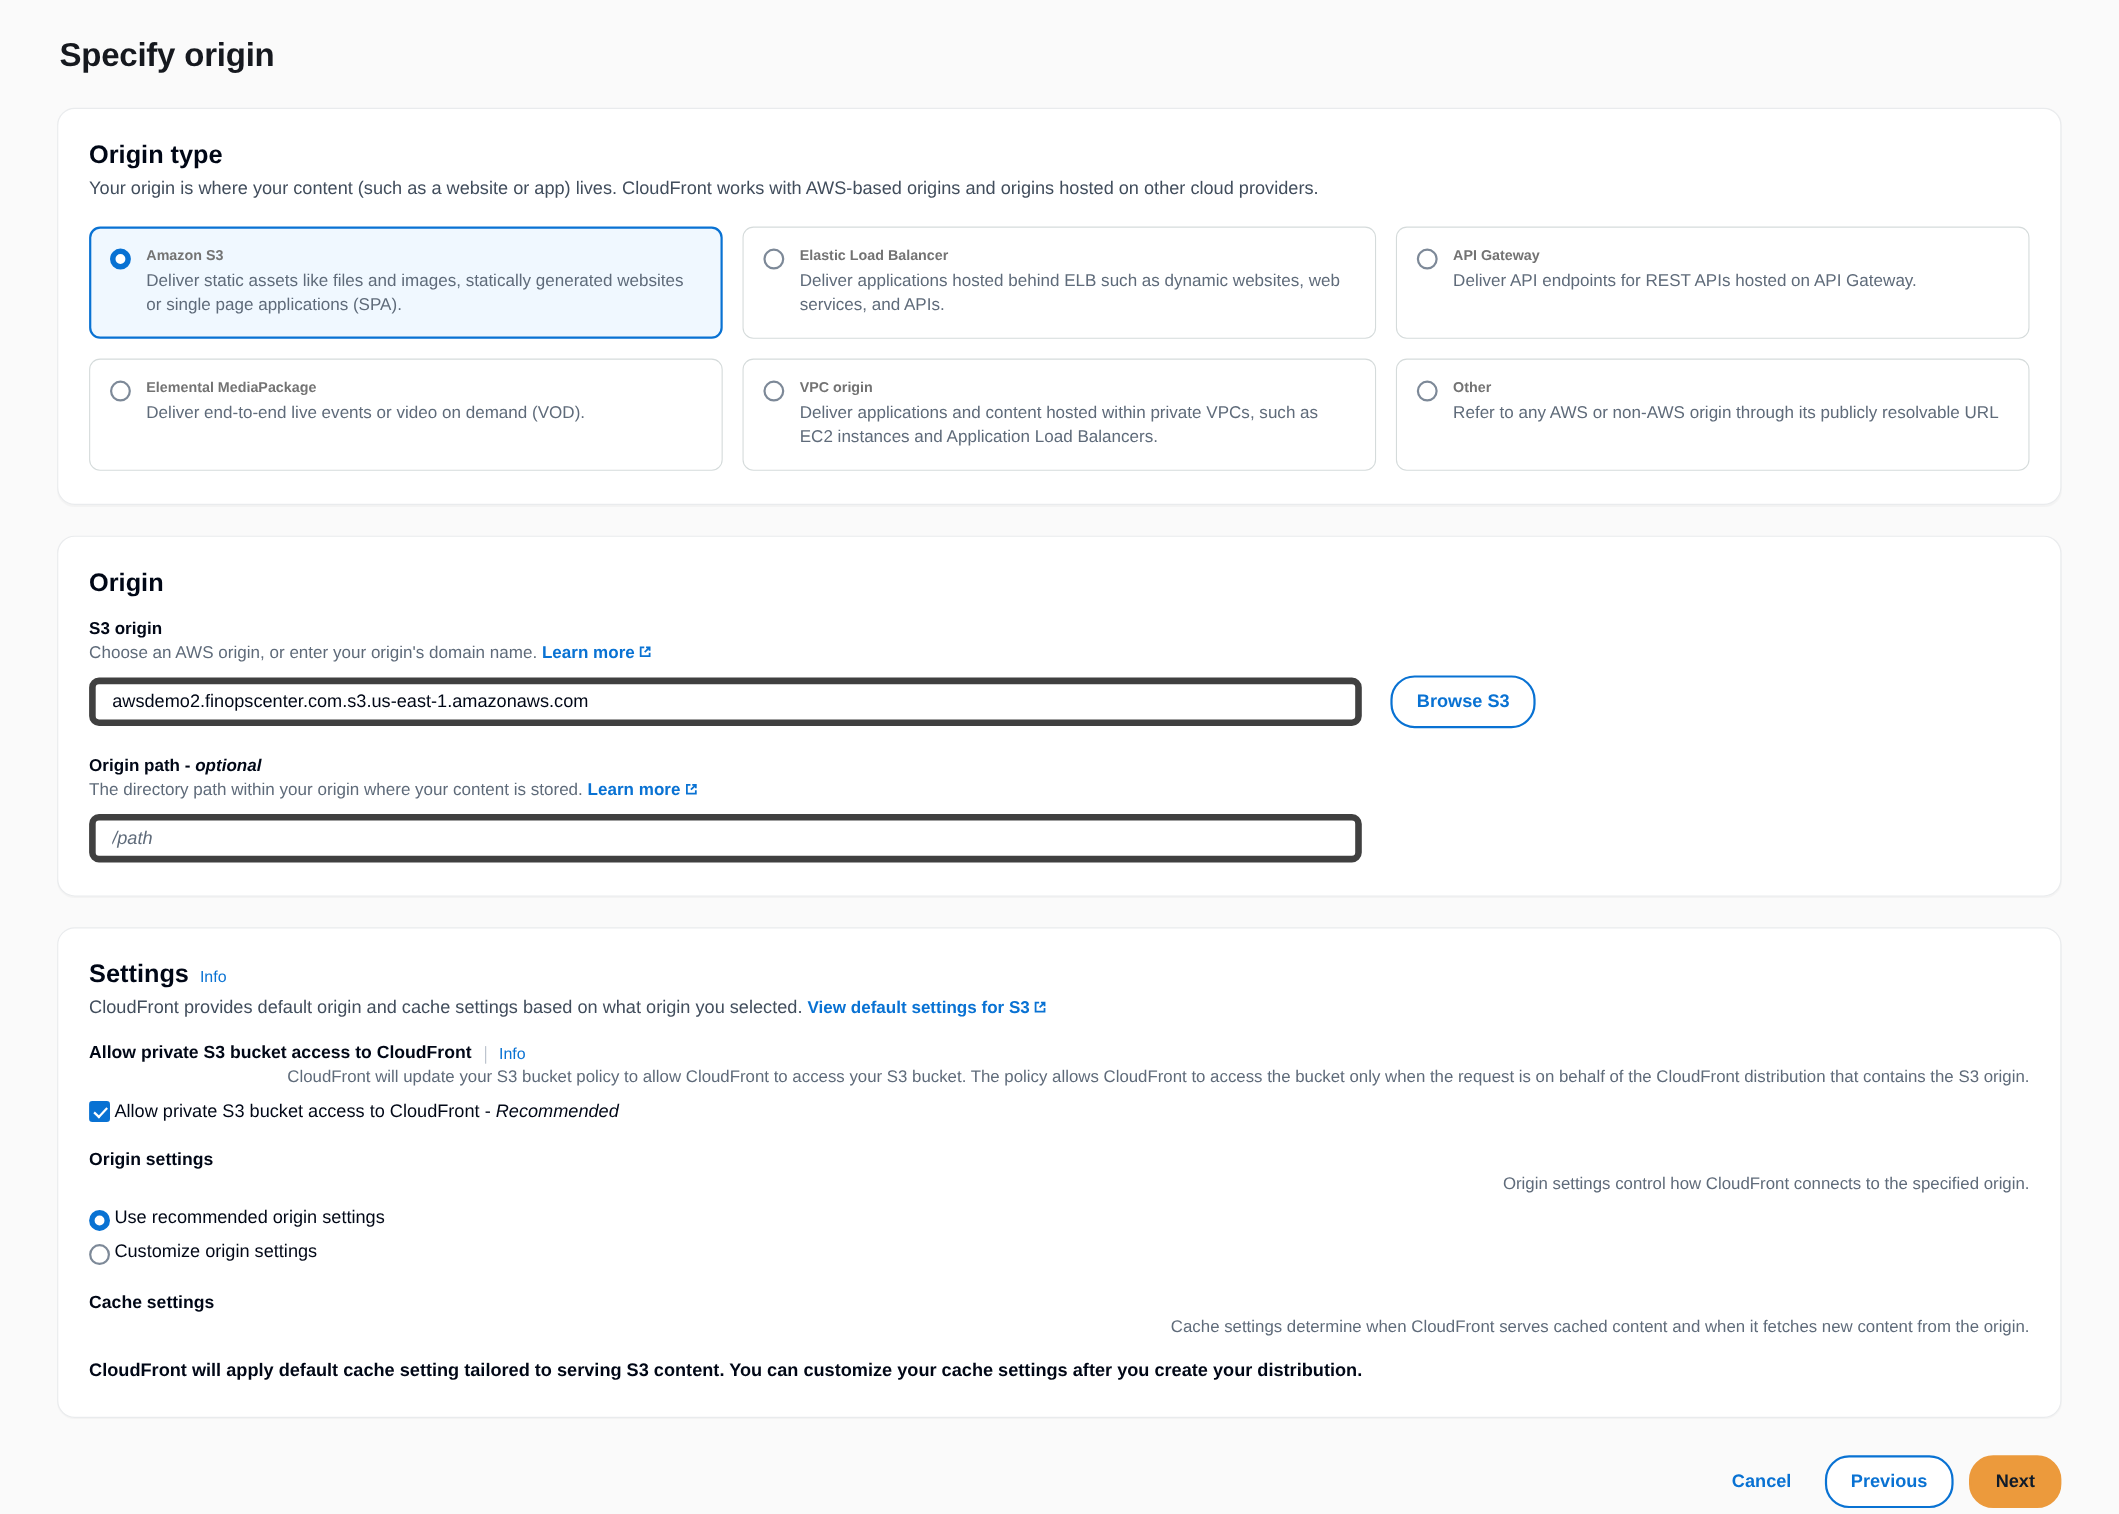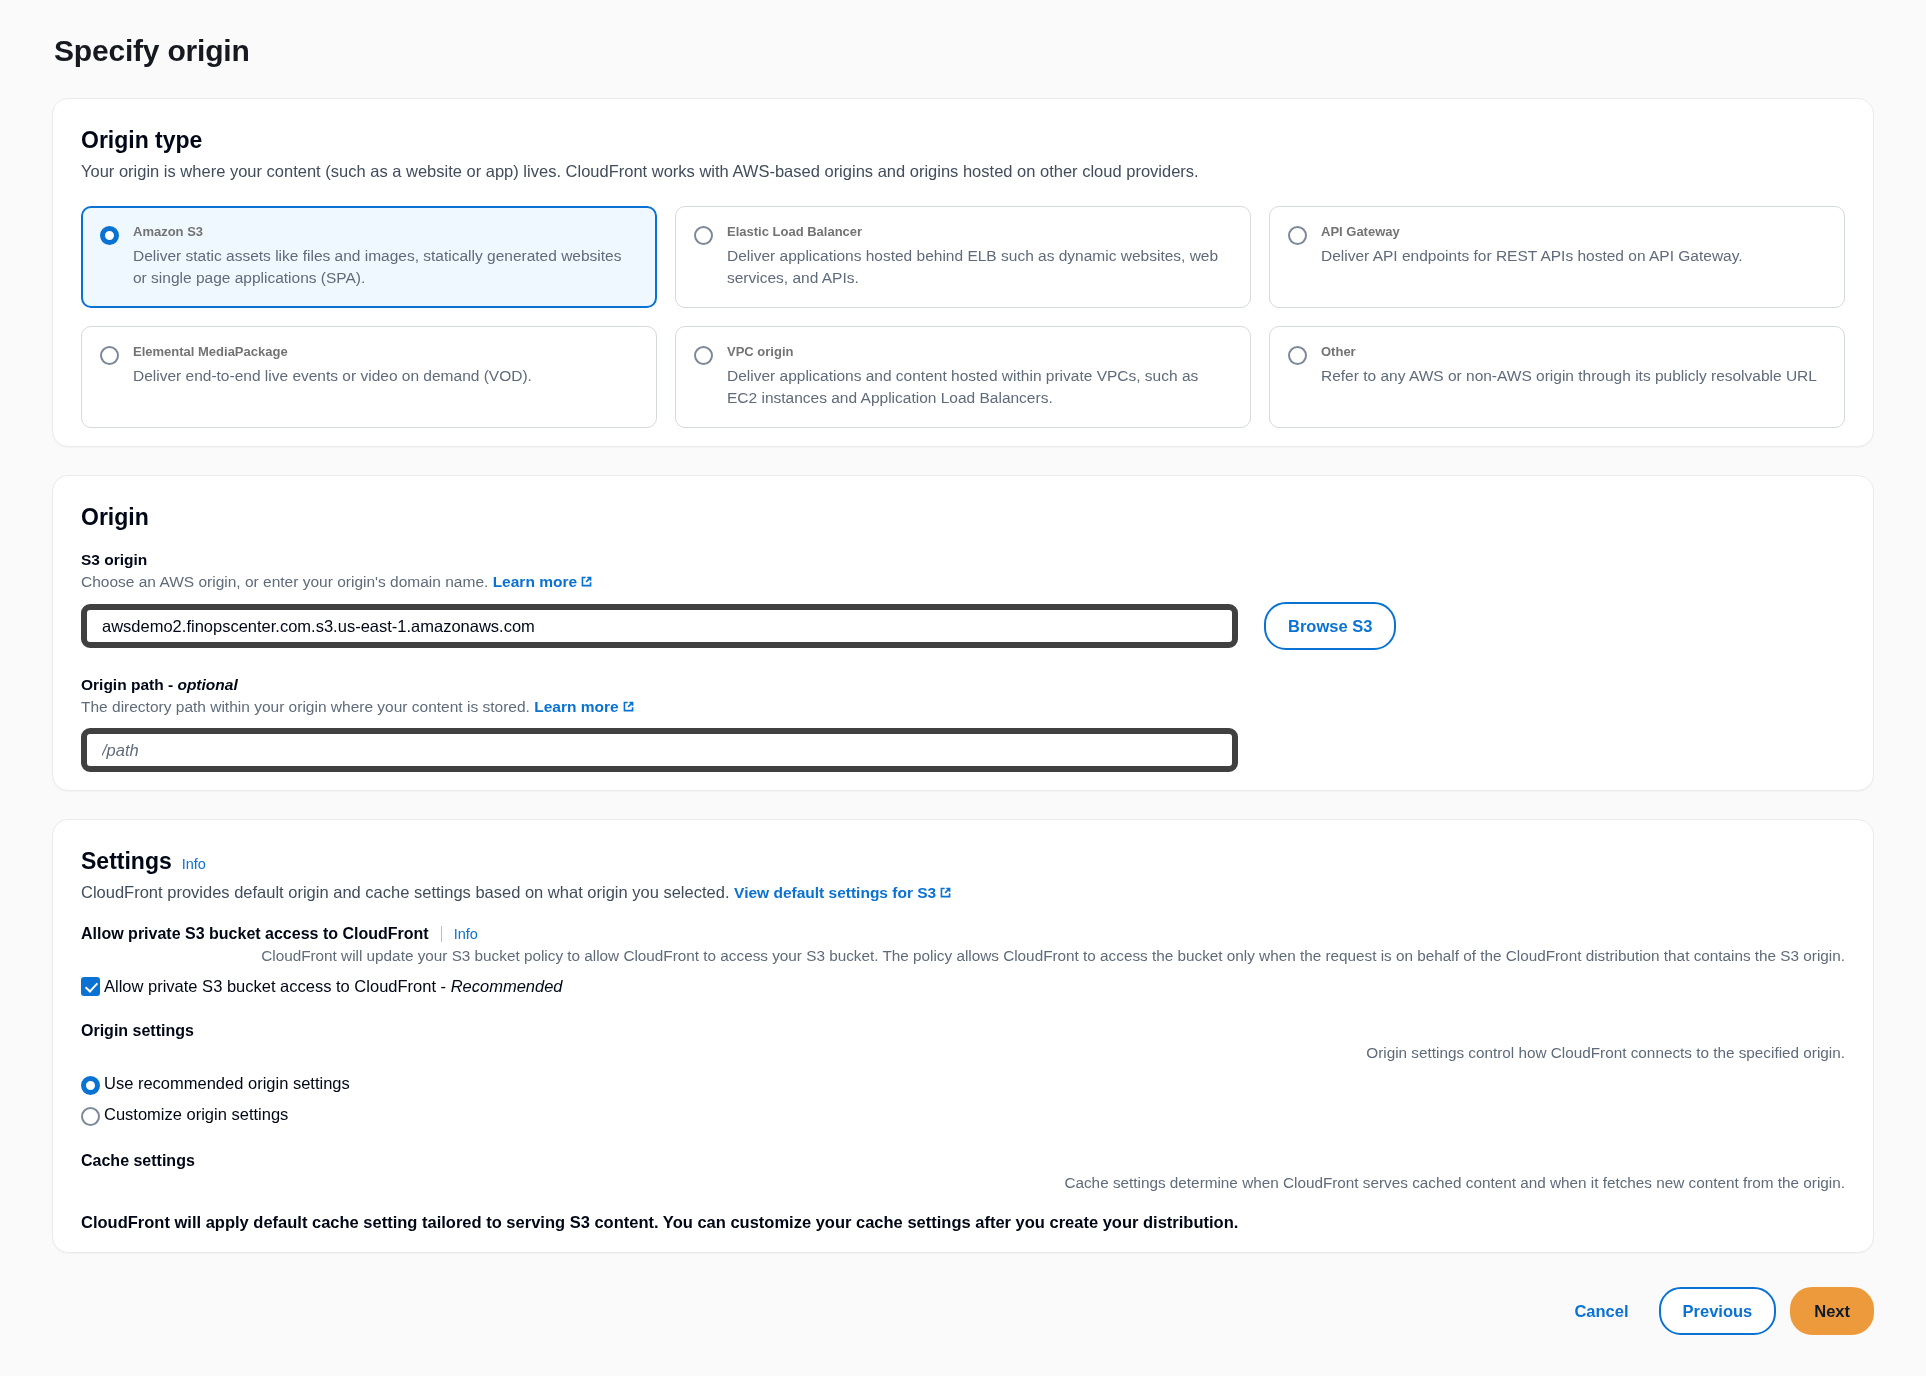--- a/index.html
+++ b/index.html
@@ -21,21 +21,21 @@
     font-size: 30px;
     font-weight: bold;
     letter-spacing: -0.2px;
     color: #16191f;
     margin: 0 0 30px 2px;
   }
   .panel {
     background: #ffffff;
     border: 1px solid #e9ebed;
     border-radius: 16px;
-    padding: 28px 28px 18px 28px;
+    padding: 28px 28px 30px 28px;
     margin-bottom: 28px;
     box-shadow: 0 1px 1px rgba(0,0,0,0.03);
   }
   .panel-title {
     font-size: 23px;
     font-weight: bold;
     color: #000716;
     margin: 0 0 6px 0;
     display: flex;
     align-items: baseline;
@@ -205,21 +205,21 @@
     font-family: "Liberation Sans", sans-serif;
     padding: 0 16px;
     height: 42px;
   }
 
   .section-sub {
     font-size: 16px;
     font-weight: bold;
     color: #000716;
     display: flex;
-    align-items: center;
+    align-items: flex-end;
     gap: 12px;
   }
   .sep {
     display: inline-block;
     width: 1px; height: 16px;
     background: #b6bec9;
   }
   .small-desc {
     font-size: 15.3px;
     color: #5f6b7a;

